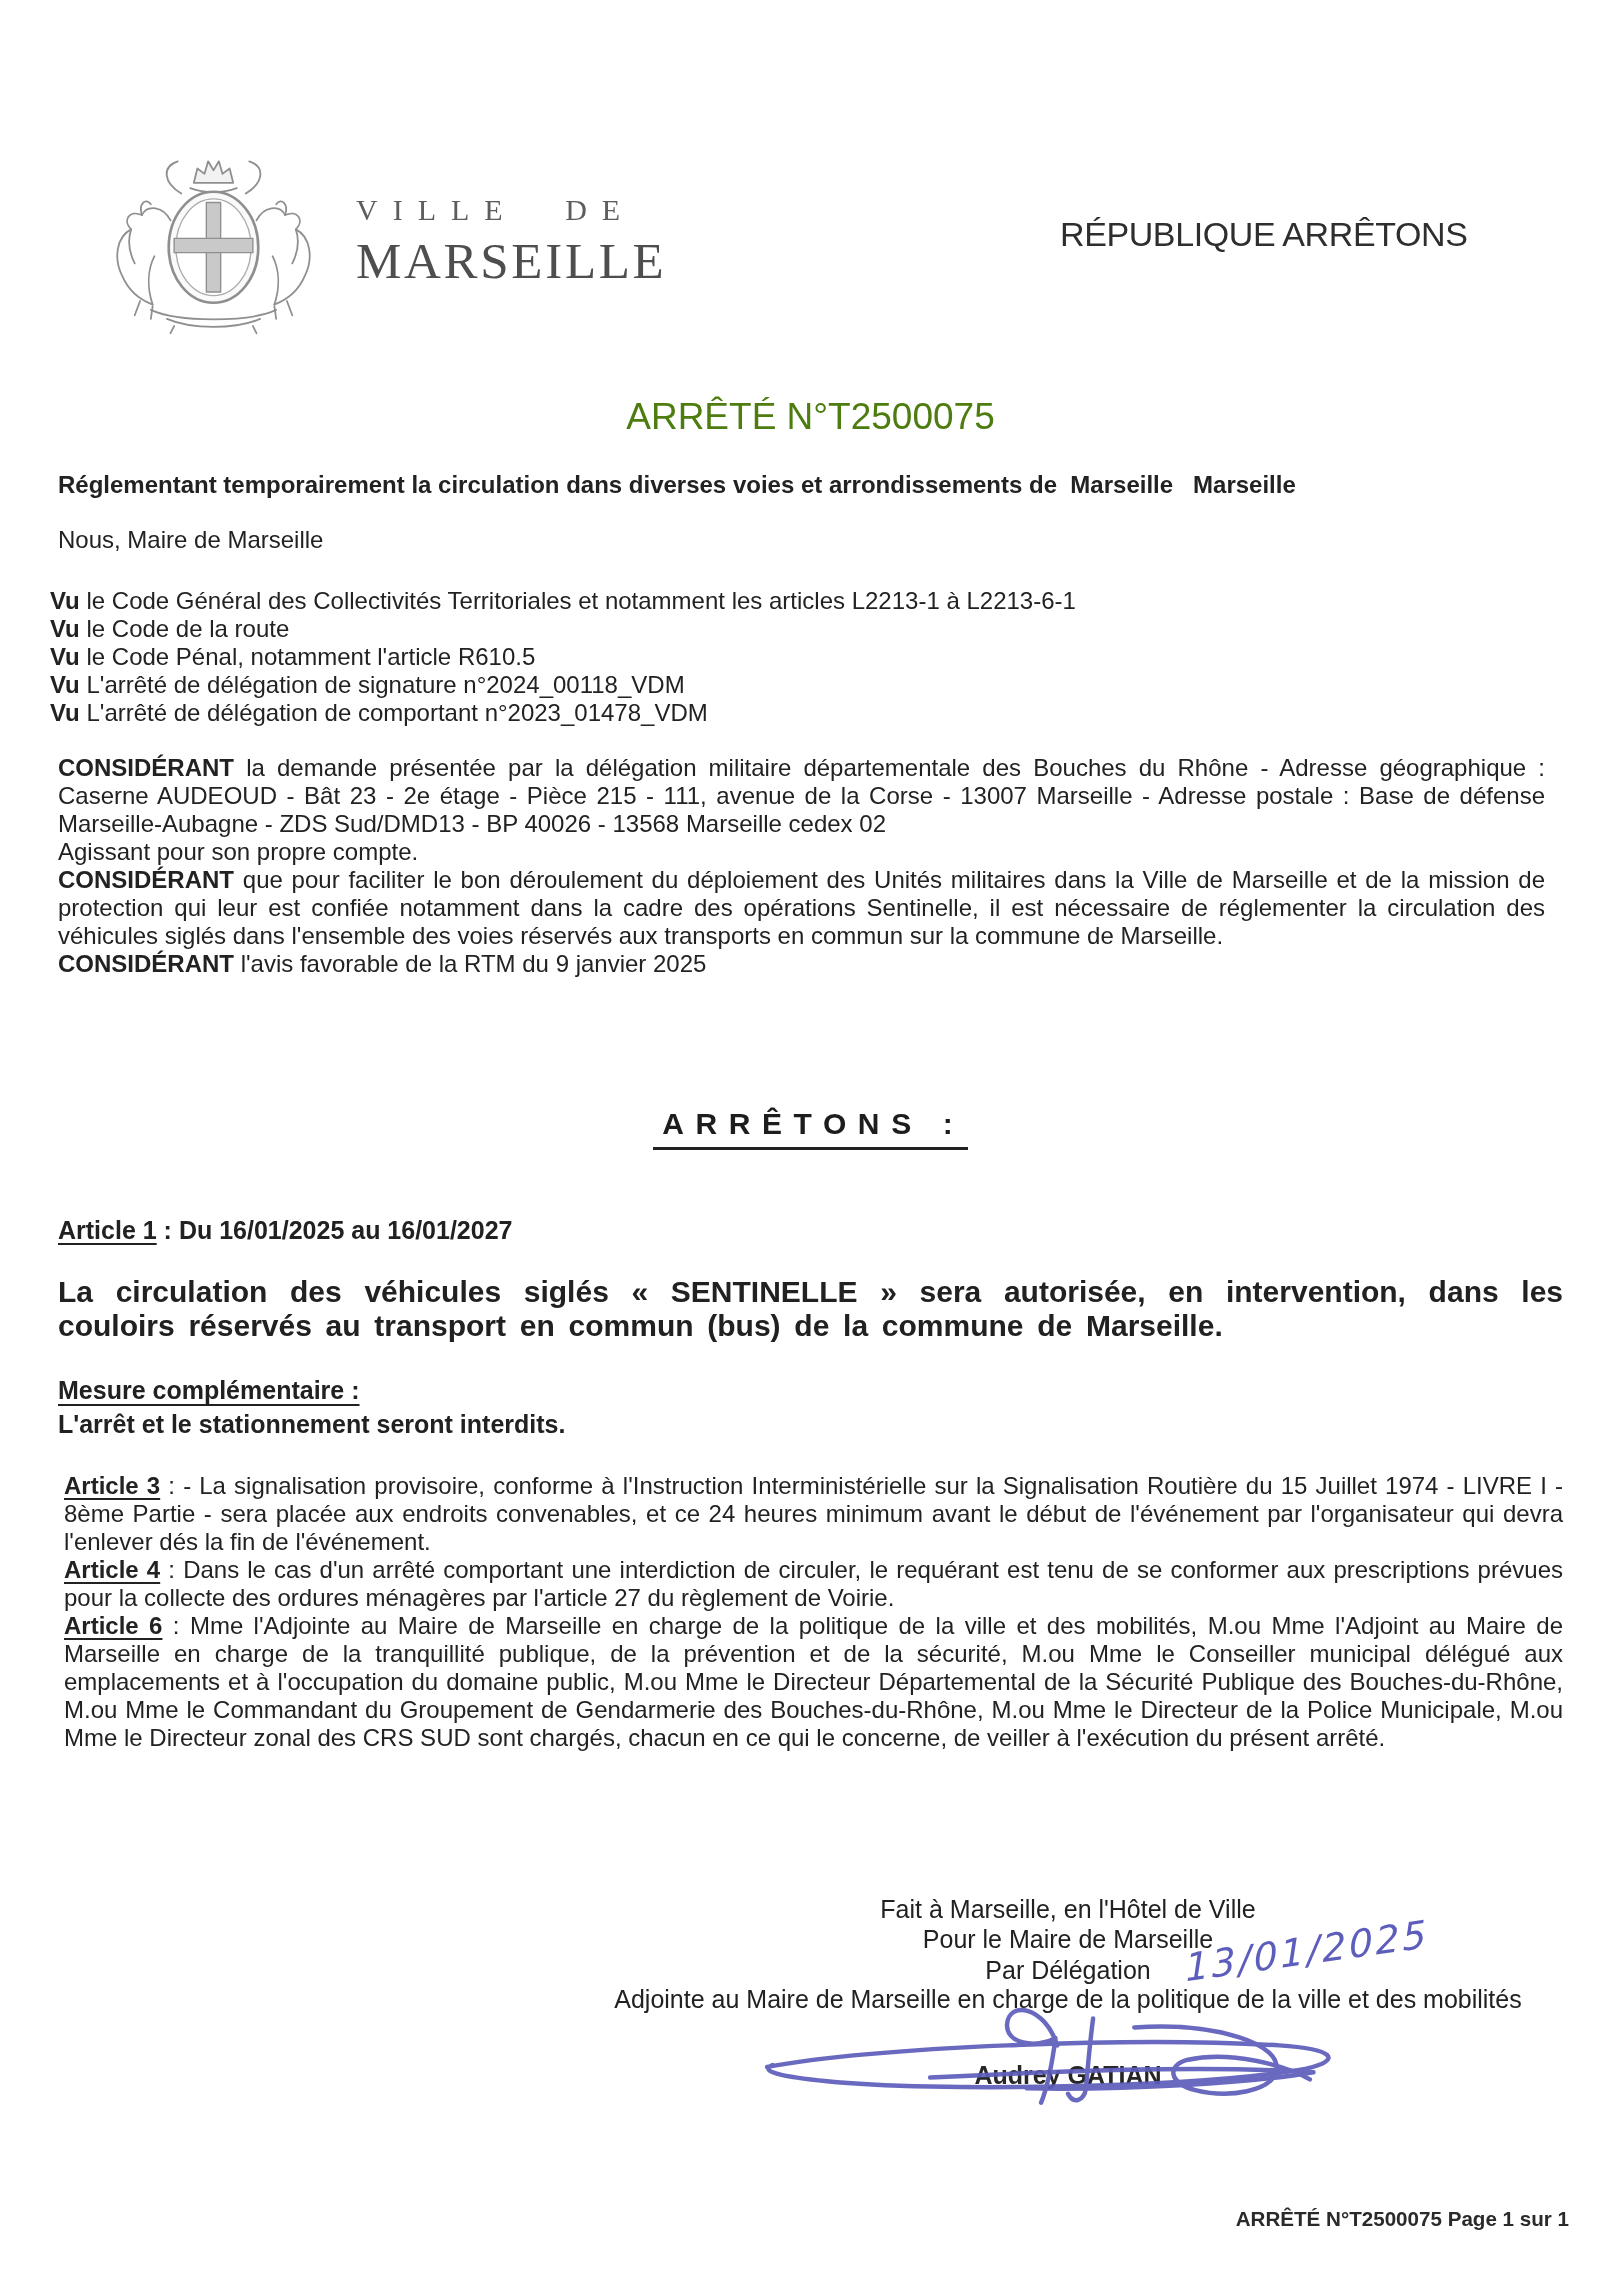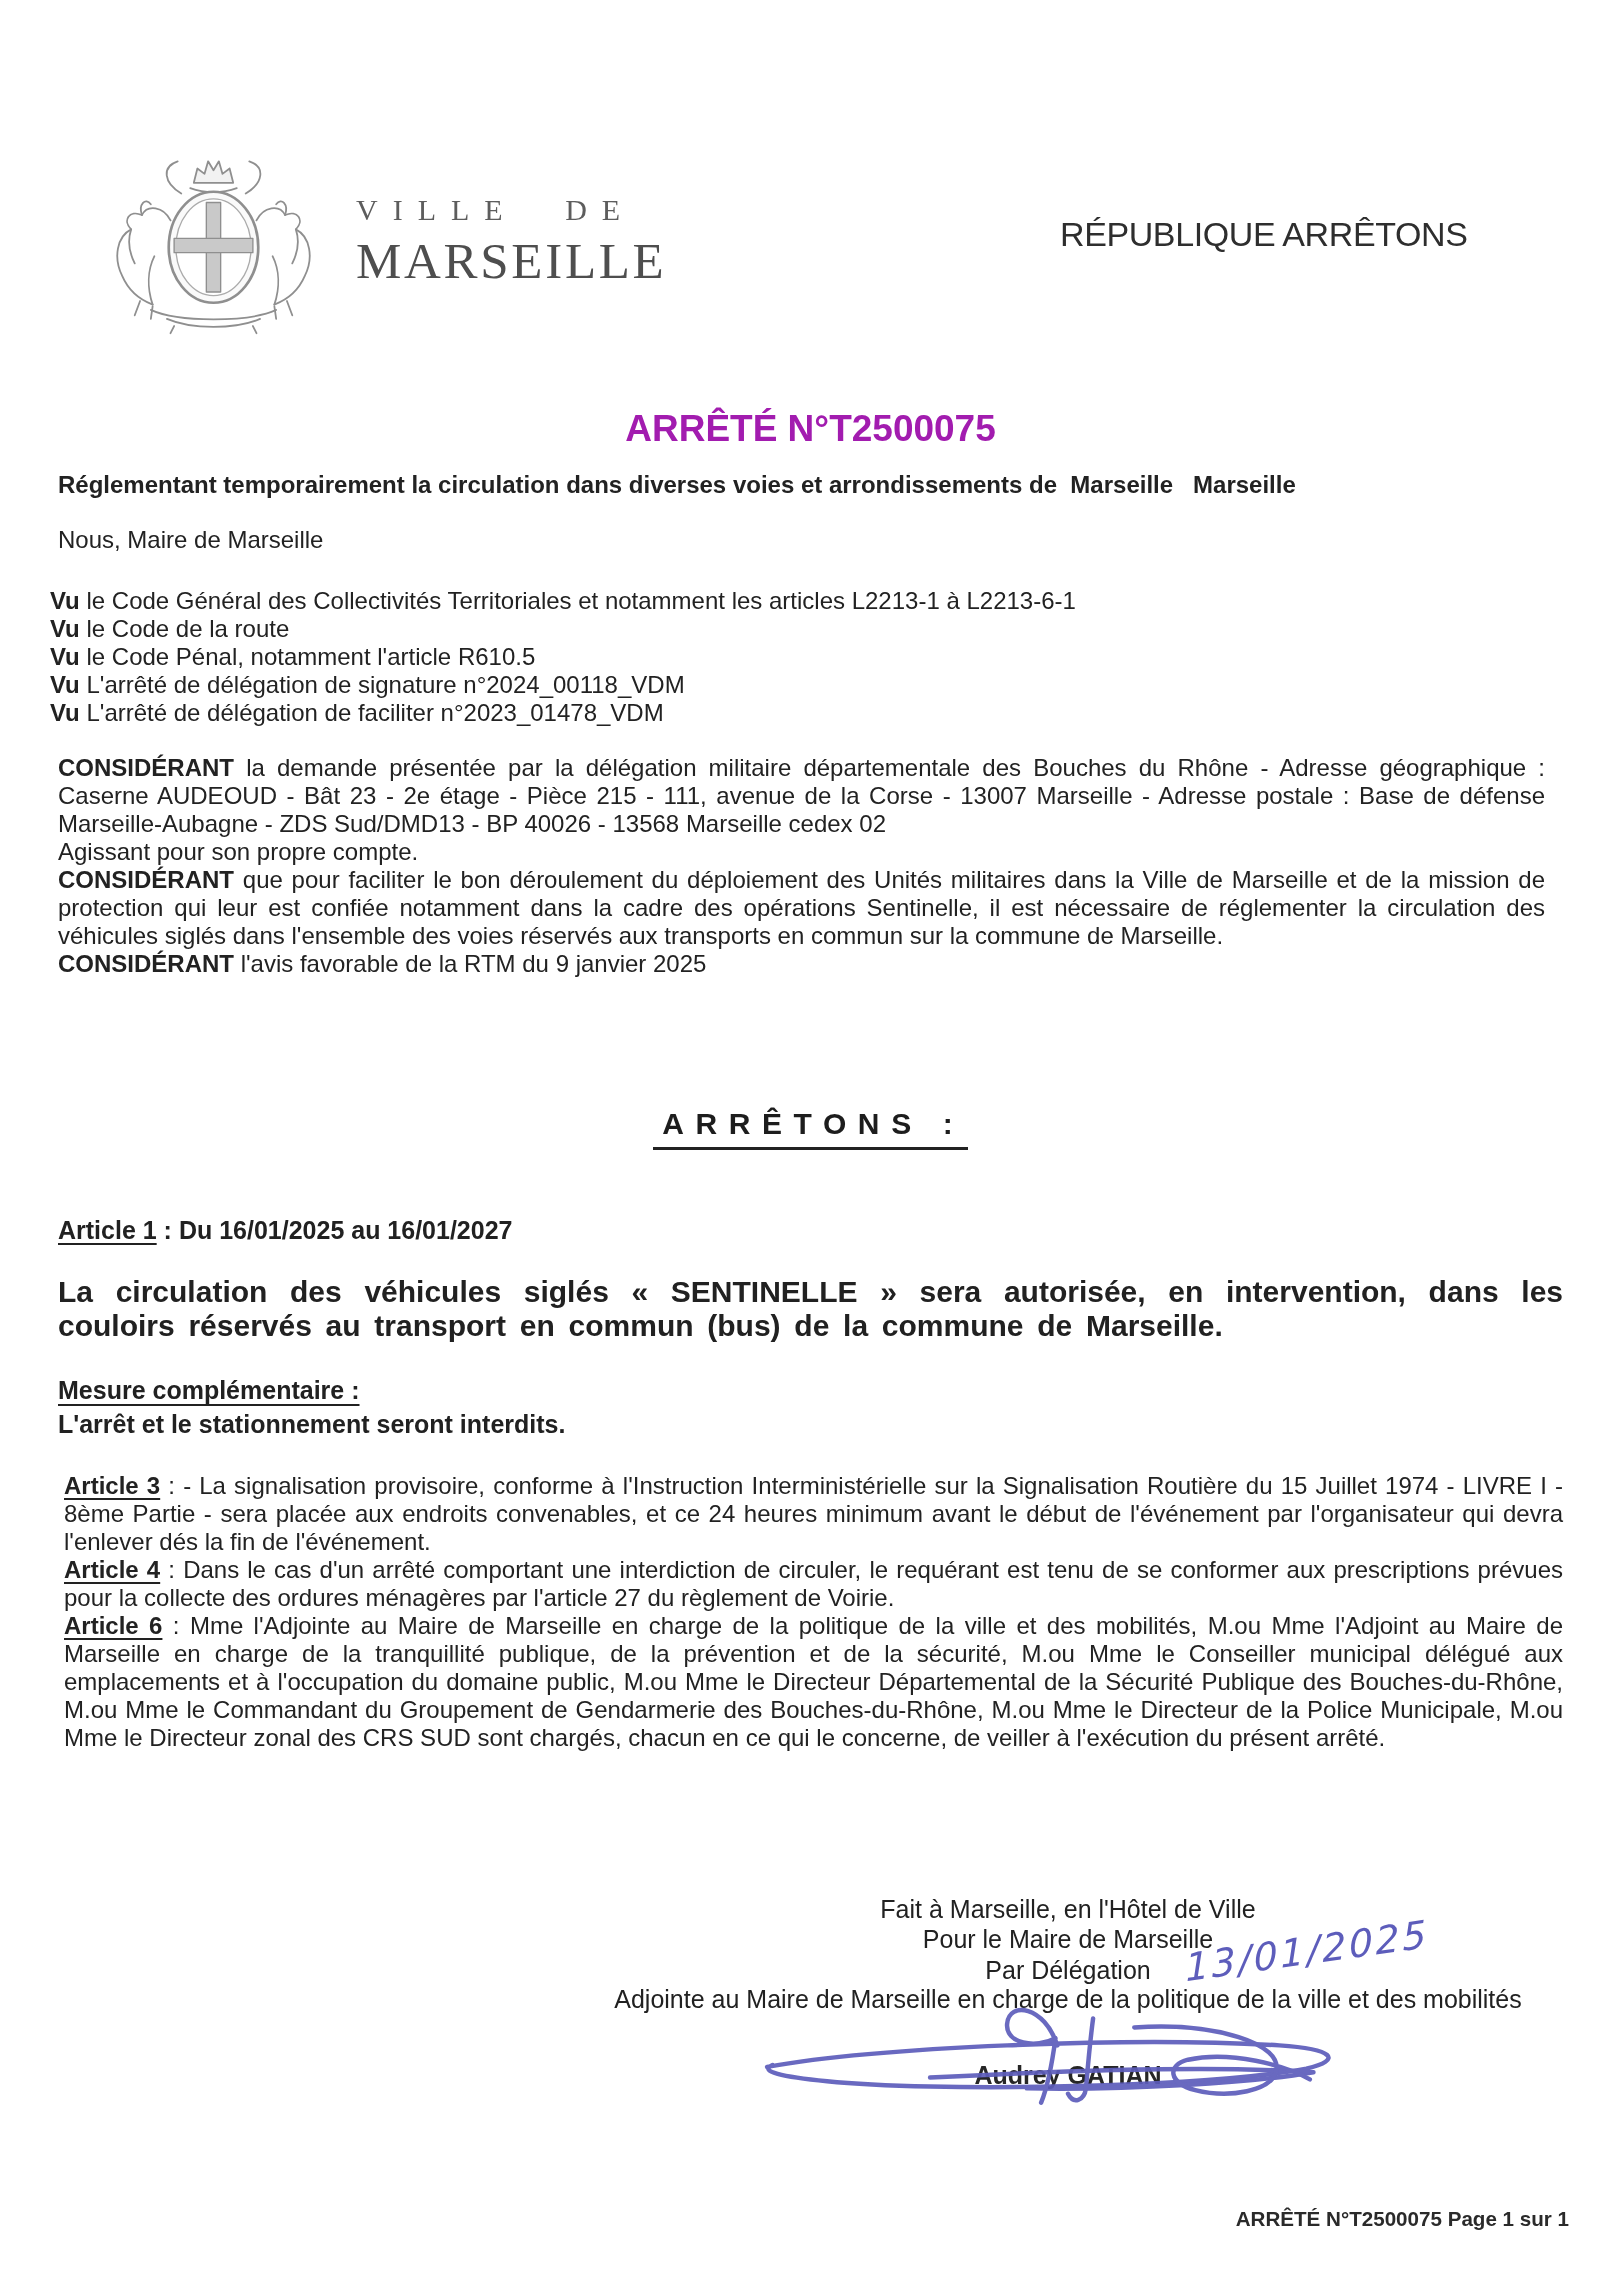--- a/index.html
+++ b/index.html
@@ -23,22 +23,22 @@
   .logo-line2{
     font-family:"Liberation Serif",serif;
     font-size:51px;letter-spacing:2.7px;color:#4e4e4e;margin-top:5.4px;
   }
   .republique{
     position:absolute;left:1060px;top:199px;
     font-size:34px;color:#2e2e2e;letter-spacing:-0.4px;
   }
   
   .title{
-    position:absolute;left:0;top:392px;width:100%;
-    text-align:center;font-size:37px;font-weight:bold;color:#a21caf;
+    position:absolute;left:0;top:380px;width:100%;
+    text-align:center;font-size:37px;font-weight:normal;color:#4d7c0f;
   }
   
   .bodytext{font-size:24px;line-height:28px;color:#222;}
   .subject{
     position:absolute;left:58px;top:455px;right:58px;
     font-size:24px;font-weight:bold;white-space:pre-wrap;
   }
   .nous{position:absolute;left:58px;top:510px;}
   .vu-block{position:absolute;left:50px;top:571px;right:58px;}
   .vu-block p{margin:0;}
@@ -127,21 +127,21 @@
 
   <div class="subject bodytext">Réglementant temporairement la circulation dans diverses voies et arrondissements de  Marseille   Marseille</div>
 
   <div class="nous bodytext">Nous, Maire de Marseille</div>
 
   <div class="vu-block bodytext">
     <p><b class="lbl">Vu</b><span> le Code Général des Collectivités Territoriales et notamment les articles L2213-1 à L2213-6-1</span></p>
     <p><b class="lbl">Vu</b><span> le Code de la route</span></p>
     <p><b class="lbl">Vu</b><span> le Code Pénal, notamment l'article R610.5</span></p>
     <p><b class="lbl">Vu</b><span> L'arrêté de délégation de signature n°2024_00118_VDM</span></p>
-    <p><b class="lbl">Vu</b><span> L'arrêté de délégation de faciliter n°2023_01478_VDM</span></p>
+    <p><b class="lbl">Vu</b><span> L'arrêté de délégation de comportant n°2023_01478_VDM</span></p>
   </div>
 
   <div class="considerant-block bodytext">
     <p><b class="lbl">CONSIDÉRANT</b><span> la demande présentée par la délégation militaire départementale des Bouches du Rhône - Adresse géographique : Caserne AUDEOUD - Bât 23 - 2e étage - Pièce 215 - 111, avenue de la Corse - 13007 Marseille - Adresse postale : Base de défense Marseille-Aubagne - ZDS Sud/DMD13 - BP 40026 - 13568 Marseille cedex 02</span></p>
     <p><b class="lbl"></b><span>Agissant pour son propre compte.</span></p>
     <p><b class="lbl">CONSIDÉRANT</b><span> que pour faciliter le bon déroulement du déploiement des Unités militaires dans la Ville de Marseille et de la mission de protection qui leur est confiée notamment dans la cadre des opérations Sentinelle, il est nécessaire de réglementer la circulation des véhicules siglés dans l'ensemble des voies réservés aux transports en commun sur la commune de Marseille.</span></p>
     <p><b class="lbl">CONSIDÉRANT</b><span> l'avis favorable de la RTM du 9 janvier 2025</span></p>
   </div>
 
   <div class="arretons-wrap">

